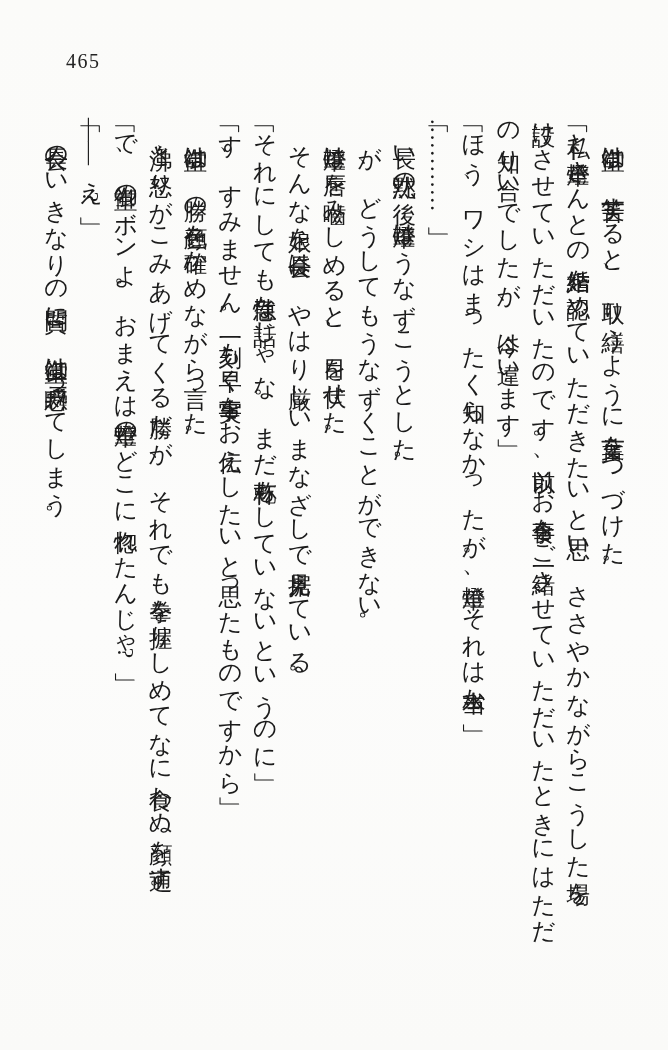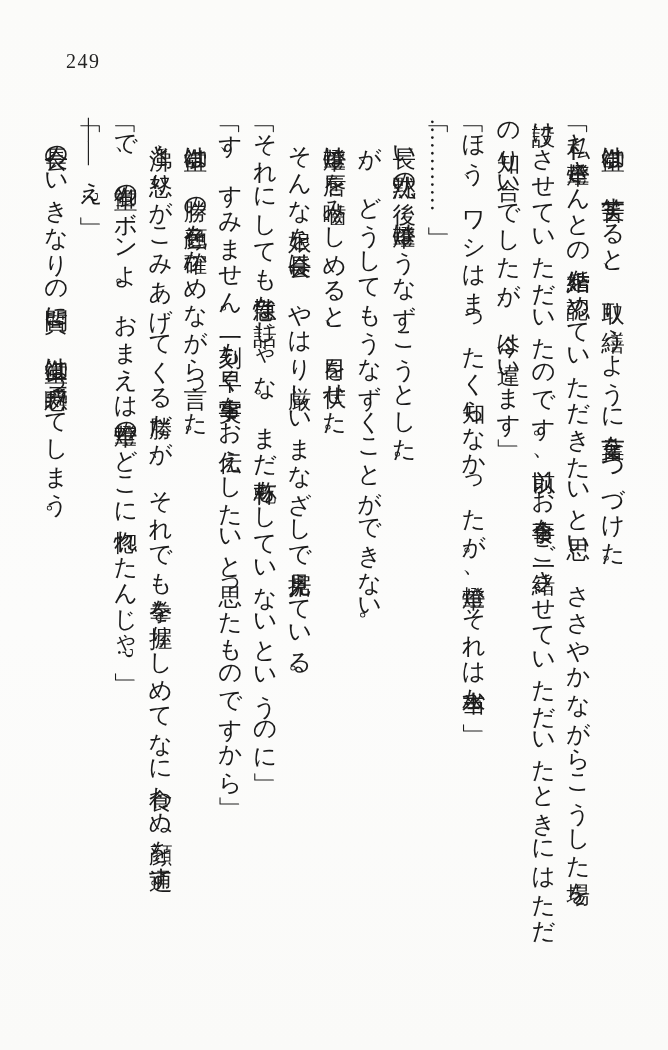--- a/index.html
+++ b/index.html
@@ -40,21 +40,21 @@
   .tline {
     line-height: 34.8px;
     white-space: nowrap;
     letter-spacing: 0;
   }
 </style>
 </head>
 <body>
 
 <div class="page">
-  <div class="page-number">249</div>
+  <div class="page-number">465</div>
   <div class="text-block">
       <div class="tline" style="text-indent: 1em;">御堂は、苦笑すると、取り繕うように言葉をつづけた。</div>
       <div class="tline" style="text-indent: 0.5em;">「私と燈華さんとの結婚を認めていただきたいと思い、ささやかながらこうした場を</div>
       <div class="tline" style="text-indent: 0em;">設けさせていただいたのです。以前、お食事をご一緒させていただいたときにはただ</div>
       <div class="tline" style="text-indent: 0em;">の知り合いでしたが、今は違います」</div>
       <div class="tline" style="text-indent: 0.5em;">「ほう、ワシはまったく知らなかったが。燈華、それは本当か?」</div>
       <div class="tline" style="text-indent: 0.5em;">「…………」</div>
       <div class="tline" style="text-indent: 1em;">長い沈黙の後、燈華はうなずこうとした。</div>
       <div class="tline" style="text-indent: 1em;">が、どうしてもうなずくことができない。</div>
       <div class="tline" style="text-indent: 1em;">燈華は唇を嚙みしめると、目を伏せた。</div>

